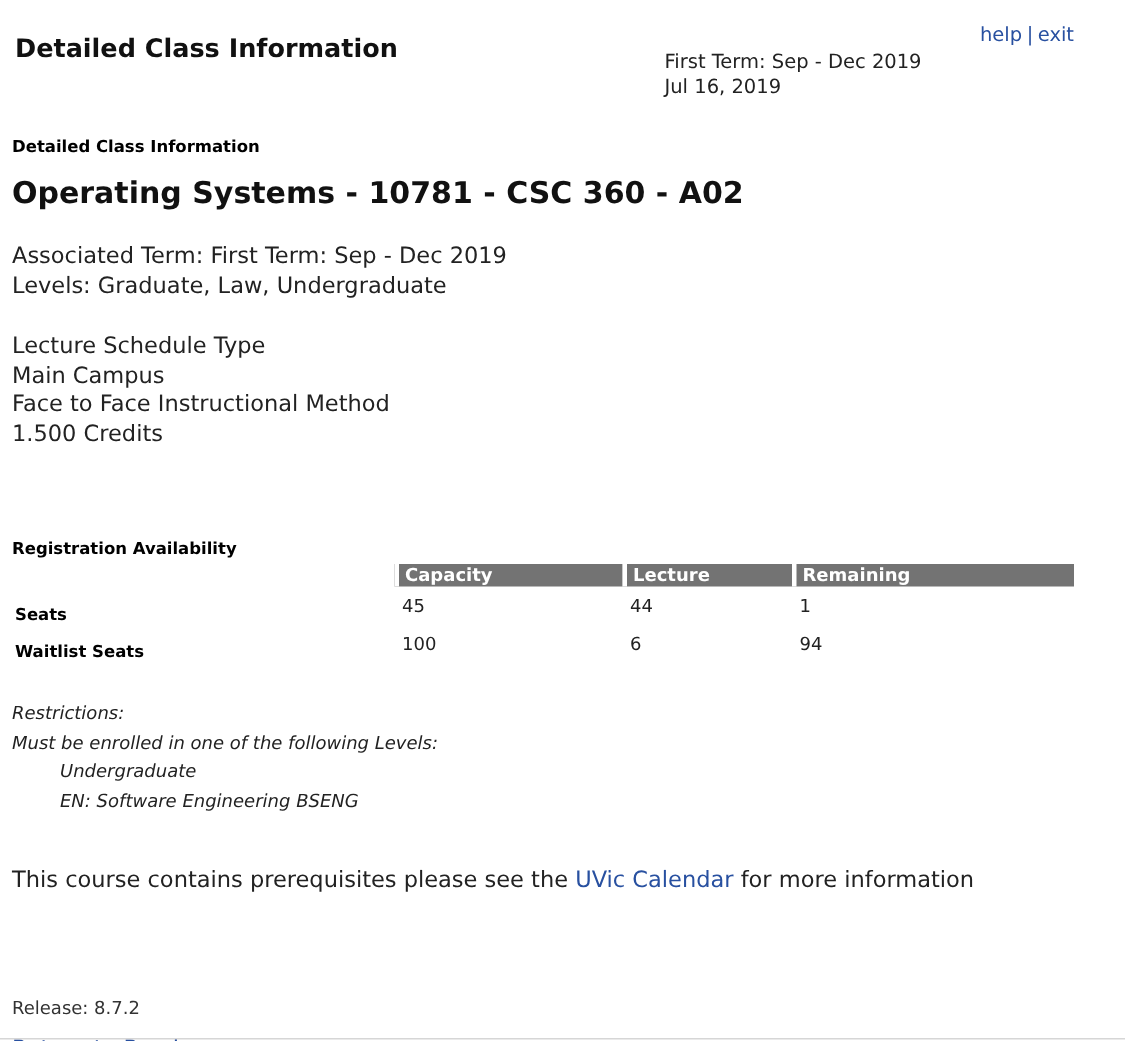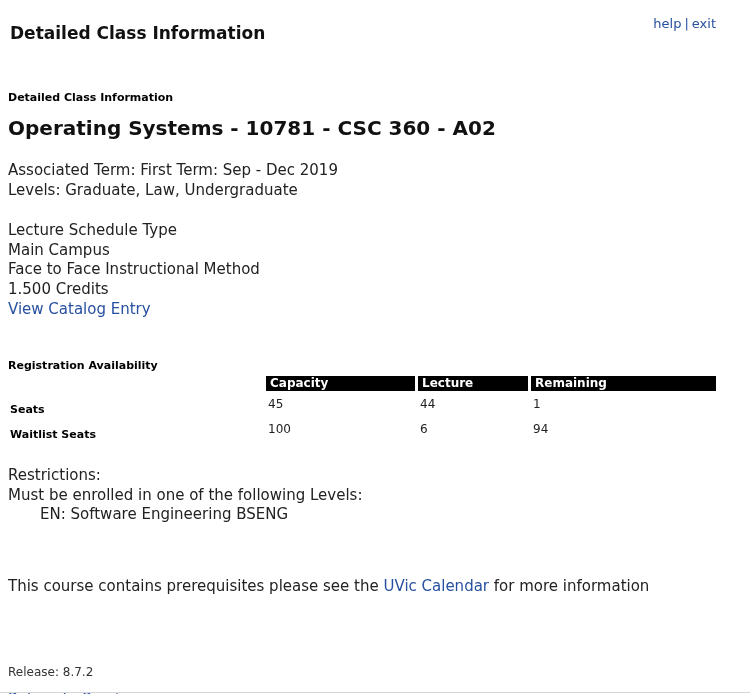--- a/index.html
+++ b/index.html
@@ -103,21 +103,21 @@
     width: 708px;
     border-collapse: separate;
     border-spacing: 0;
     table-layout: fixed;
   }
   table.seats col.c-label { width: 255px; }
   table.seats col.c-cap   { width: 152px; }
   table.seats col.c-act   { width: 113px; }
   table.seats col.c-rem   { width: 188px; }
   table.seats th.col-head {
-    background: #000000;
+    background: #737373;
     color: #ffffff;
     font-size: 12px;
     font-weight: bold;
     text-align: left;
     height: 15px;
     padding: 0 0 1px 4px;
     border-left: 3px solid #ffffff;
     white-space: nowrap;
   }
   table.seats th.corner { background: #ffffff; height: 15px; }
@@ -137,23 +137,24 @@
     color: #222222;
     vertical-align: top;
     padding: 6px 0 0 5px;
     white-space: nowrap;
   }
 
   .restrictions {
     position: absolute;
     left: 8px;
     top: 466px;
-    font-size: 15px;
+    font-size: 12px;
     line-height: 19.7px;
     white-space: nowrap;
+    font-style: italic;
   }
   .restrictions .indent { padding-left: 32px; }
 
   .prereq {
     position: absolute;
     left: 8px;
     top: 577px;
     font-size: 15px;
     white-space: nowrap;
   }
@@ -188,36 +189,39 @@
 <body>
 
 <div class="page">
 
   <div class="help-exit">
     <a class="link">help</a><span class="sep">|</span><a class="link">exit</a>
   </div>
 
   <div class="page-title">Detailed Class Information</div>
 
+  <div class="term-info">
+    <div>First Term: Sep - Dec 2019</div>
+    <div>Jul 16, 2019</div>
+  </div>
 
   <div class="breadcrumb-small">Detailed Class Information</div>
 
   <div class="course-title">Operating Systems - 10781 - CSC 360 - A02</div>
 
   <div class="assoc-block">
     <div>Associated Term: First Term: Sep - Dec 2019</div>
     <div>Levels: Graduate, Law, Undergraduate</div>
   </div>
 
   <div class="details-block">
     <div>Lecture Schedule Type</div>
     <div>Main Campus</div>
     <div>Face to Face Instructional Method</div>
     <div>1.500 Credits</div>
-    <div><a class="link">View Catalog Entry</a></div>
   </div>
 
   <div class="reg-caption">Registration Availability</div>
 
   <table class="seats">
     <colgroup>
       <col class="c-label">
         <col class="c-cap">
         <col class="c-act">
         <col class="c-rem">
@@ -240,20 +244,21 @@
       <td class="cell">100</td>
       <td class="cell">6</td>
       <td class="cell">94</td>
     </tr>
   </tbody>
     </table>
 
   <div class="restrictions">
     <div>Restrictions:</div>
     <div>Must be enrolled in one of the following Levels:</div>
+    <div class="indent">Undergraduate</div>
     <div class="indent">EN: Software Engineering BSENG</div>
   </div>
 
   <div class="prereq">
     <span>This course contains prerequisites please see the </span><a class="link">UVic Calendar</a><span> for more information</span>
   </div>
 
   <div class="return-link">
     <a class="link">Return to Previous</a>
   </div>

